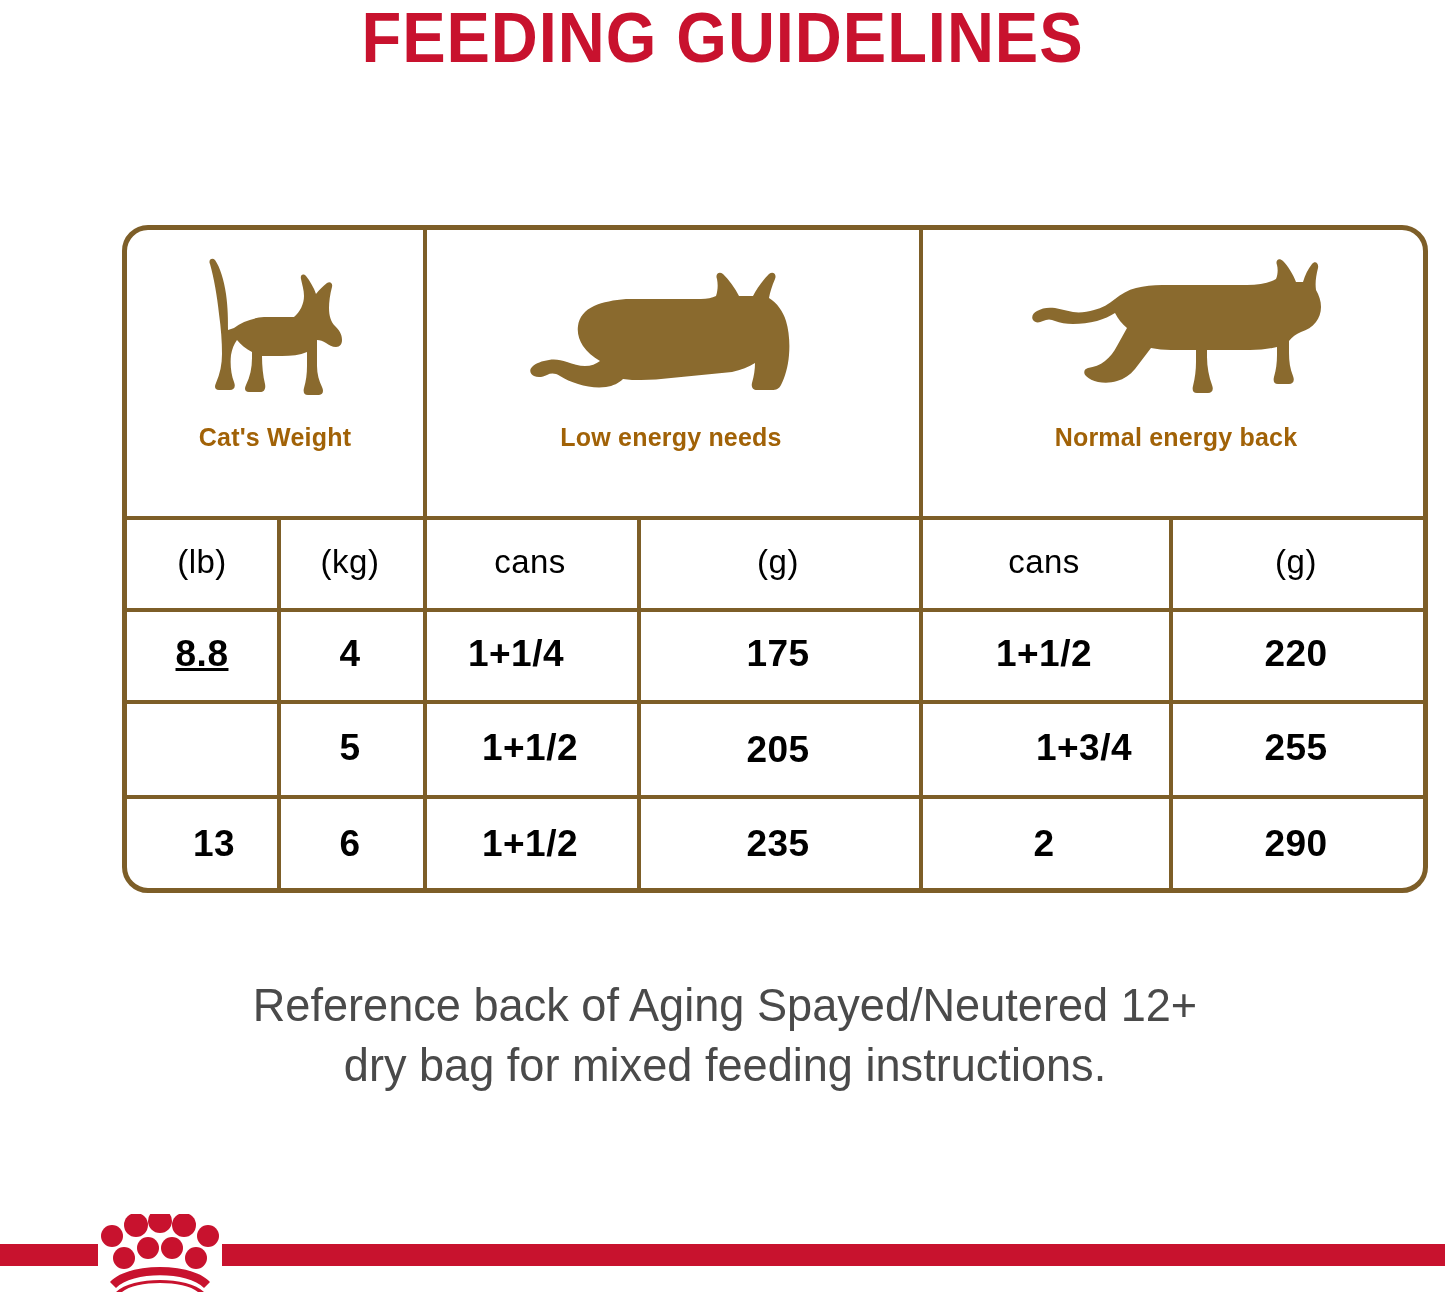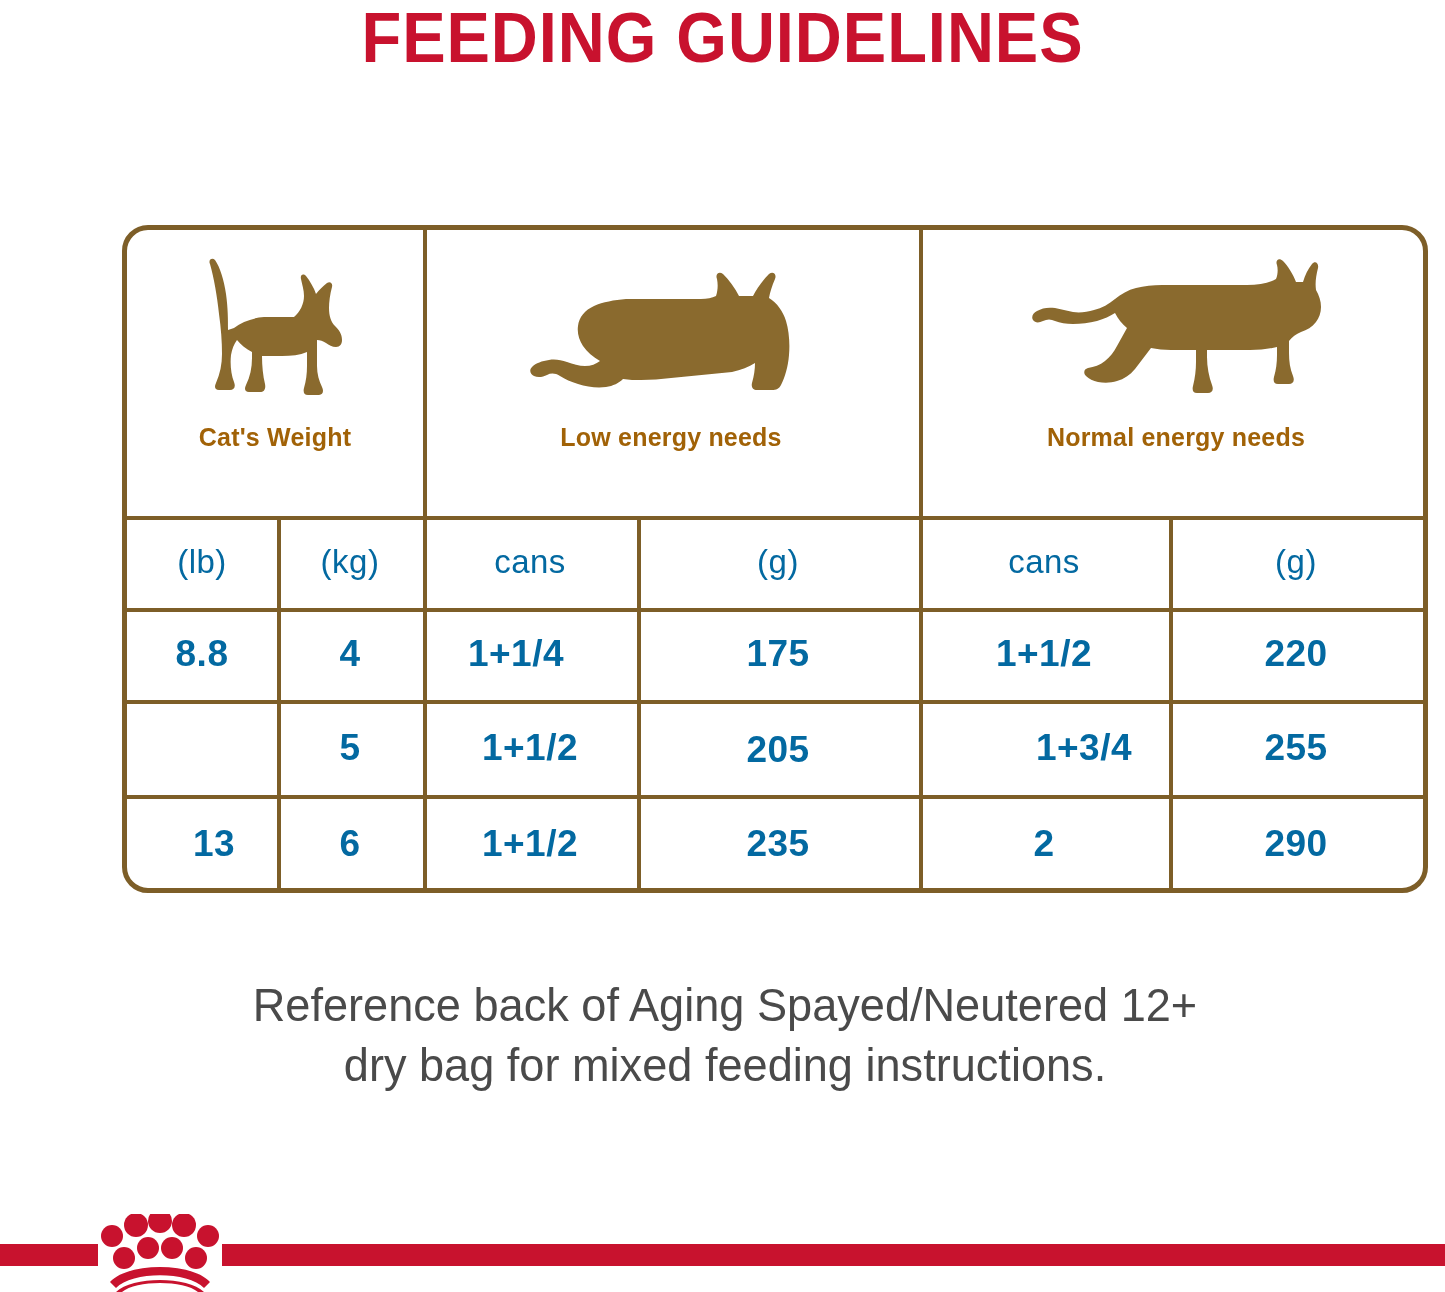--- a/index.html
+++ b/index.html
@@ -92,21 +92,21 @@
     margin-top: 10px;
     white-space: nowrap;
   }
 
   
   .cell {
     position: absolute;
     display: flex;
     align-items: center;
     justify-content: center;
-    color: #0369a1;
+    color: #000000;
     box-sizing: border-box;
     white-space: nowrap;
   }
   .unit-cell {
     font-size: 33px;
     font-weight: normal;
     letter-spacing: 0.5px;
   }
   .data-cell {
     font-size: 37px;
@@ -325,31 +325,31 @@
           C30,56 36,58 42,59
           C49,60 56,59 63,57
           C71,55 78,51 84,46
           C90,41 97,37 105,35
           C113,33 122,32 131,32
           L216,32
           C228,32 238,30 245,26
           C247,21 247,16 246,12 Z"></path>
       </svg>
     </div>
-    <div class="hdr-label">Normal energy needs</div>
+    <div class="hdr-label">Normal energy back</div>
   </div>
 
   <div class="cell unit-cell" style="left:0;    top:286px; width:150px; height:92px;">(lb)</div>
   <div class="cell unit-cell" style="left:150px; top:286px; width:146px; height:92px;">(kg)</div>
   <div class="cell unit-cell" style="left:296px; top:286px; width:214px; height:92px;">cans</div>
   <div class="cell unit-cell" style="left:510px; top:286px; width:282px; height:92px;">(g)</div>
   <div class="cell unit-cell" style="left:792px; top:286px; width:250px; height:92px;">cans</div>
   <div class="cell unit-cell" style="left:1042px; top:286px; width:254px; height:92px;">(g)</div>
 
-  <div class="cell data-cell" style="left:0;    top:378px; width:150px; height:92px;">8.8</div>
+  <div class="cell data-cell" style="left:0;    top:378px; width:150px; height:92px;text-decoration:underline;">8.8</div>
   <div class="cell data-cell" style="left:150px; top:378px; width:146px; height:92px;">4</div>
   <div class="cell data-cell" style="left:296px; top:378px; width:186px; height:92px;border-radius:30px;">1+1/4</div>
   <div class="cell data-cell" style="left:510px; top:378px; width:282px; height:92px;">175</div>
   <div class="cell data-cell" style="left:792px; top:378px; width:250px; height:92px;">1+1/2</div>
   <div class="cell data-cell" style="left:1042px; top:378px; width:254px; height:92px;">220</div>
 
   <div class="cell data-cell" style="left:150px; top:470px; width:146px; height:95px;">5</div>
   <div class="cell data-cell" style="left:296px; top:470px; width:214px; height:95px;">1+1/2</div>
   <div class="cell data-cell" style="left:510px; top:472px; width:282px; height:95px;border-radius:30px;">205</div>
   <div class="cell data-cell" style="left:792px; top:470px; width:250px; height:95px;margin-left:40px;">1+3/4</div>

